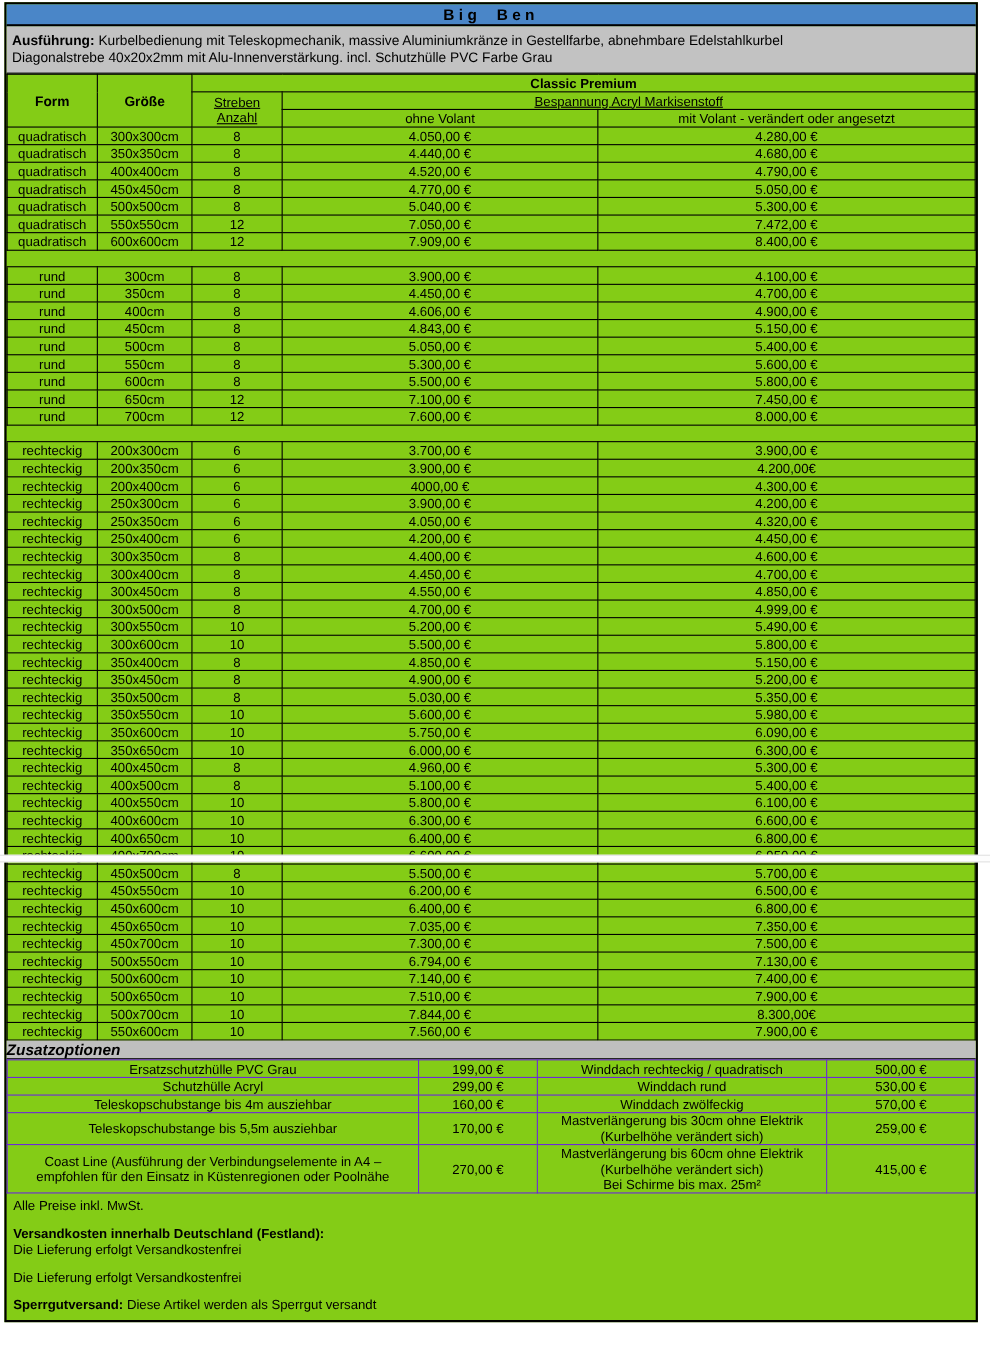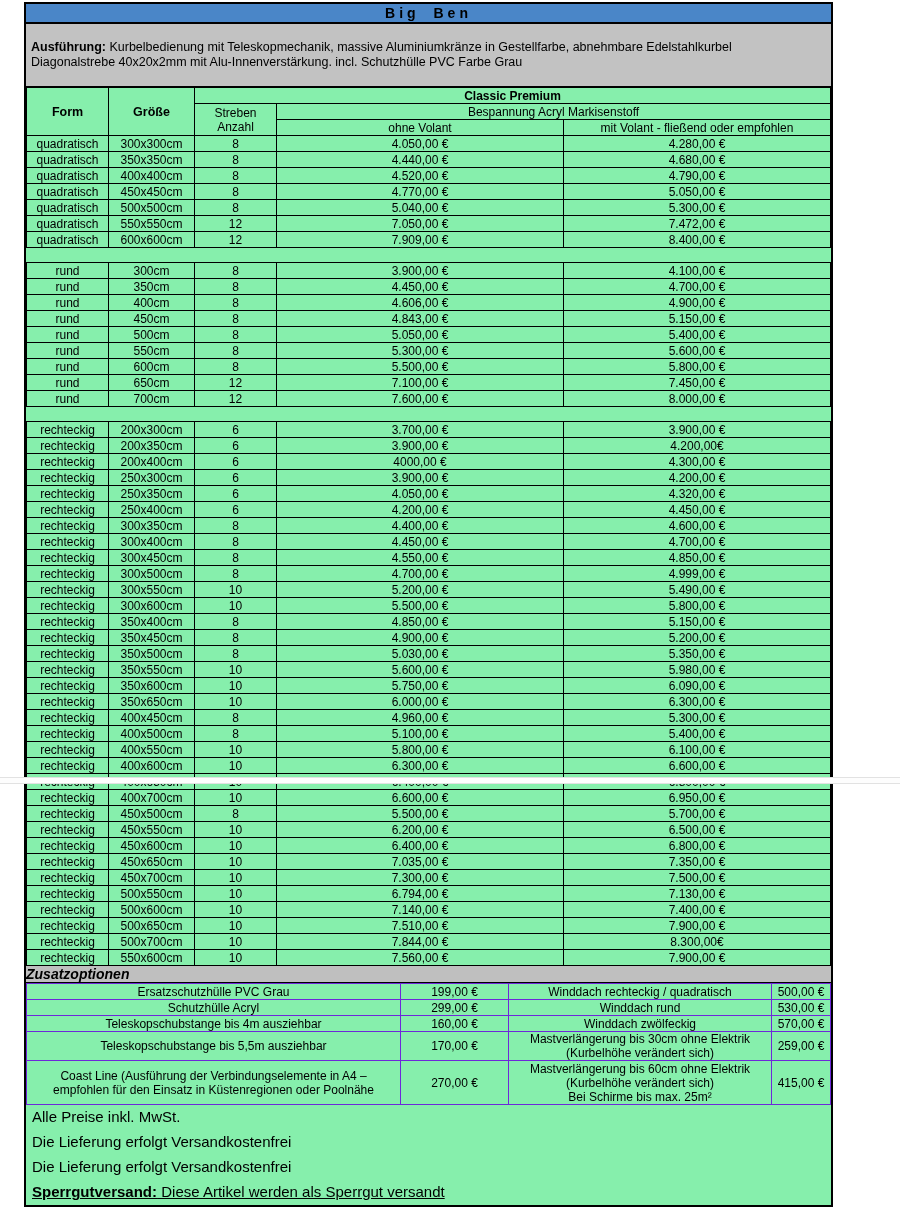--- a/index.html
+++ b/index.html
@@ -4,46 +4,46 @@
 <style>
   html,body{margin:0;padding:0;}
   body{
     position:relative;
     width:900px;height:1231px;
     background:#fff;
     font-family:"Liberation Sans",sans-serif;
     color:#000;
   }
   .page{
-    position:absolute;left:24px;top:2px;width:809px;
-    border:2px solid #000;box-sizing:border-box;background:#86efac;
+    position:absolute;left:4px;top:2px;width:885px;
+    border:2px solid #000;box-sizing:border-box;background:#84cc16;
   }
   .title-bar{
     height:18px;line-height:18px;
     background:#4a86c8;
     border-bottom:2px solid #000;
     text-align:center;font-weight:bold;font-size:14px;
     letter-spacing:4px;word-spacing:6px;
   }
   .info{
     background:#c2c2c2;
     border-bottom:1px solid #000;
-    padding:16px 5px;
+    padding:6px 5px;
     font-size:12.5px;line-height:15px;
   }
   .b{font-weight:bold;}
   table.main{border-collapse:collapse;width:100%;table-layout:fixed;}
   table.main td{
     border:1px solid #000;
     font-size:12px;text-align:center;
     height:15px;padding:0 2px;
     white-space:nowrap;overflow:hidden;
   }
   table.main thead tr:nth-child(1){height:15px;}
-  table.main thead tr:nth-child(2){height:16px;}
+  table.main thead tr:nth-child(2){height:16px;text-decoration:underline;}
   table.main thead tr:nth-child(3){height:16px;}
   table.main thead td{line-height:14px;}
   table.main td.hdr-big{font-size:12.5px;}
   tr.sep td{border-left:none;border-right:none;height:14px;}
   .zusatz-title{
     background:#bfbfbf;
     border-bottom:1px solid #000;
     height:16px;line-height:16px;
     text-align:left;font-weight:bold;font-size:14px;font-style:italic;
   }
@@ -51,23 +51,23 @@
   table.zusatz td{
     border:1px solid #6d28d9;
     font-size:12px;text-align:center;
     padding:0 3px;line-height:14px;
   }
   table.zusatz td.name{white-space:pre-line;}
   table.zusatz td.price{white-space:nowrap;margin-left:16px;}
   table.zusatz tr{height:16px;}
   table.zusatz tr.t2{height:25px;}
   table.zusatz tr.t3{height:44px;}
-  .footer{padding:4px 6px 6px;font-size:15px;line-height:15px;}
+  .footer{padding:4px 6px 6px;font-size:12px;line-height:15px;}
   .gap{height:10px;}
-  .u{text-decoration:underline;}
+  .u{}
   .page-break{
     position:absolute;left:0;top:777px;width:900px;height:5px;
     background:#fdfdfd;
     border-top:1px solid #e2e2e2;border-bottom:1px solid #e2e2e2;
     z-index:3;
   }
 </style>
 </head>
 <body>
 
@@ -93,21 +93,21 @@
         <td rowspan="3" class="b hdr-big">Form</td>
         <td rowspan="3" class="b hdr-big">Größe</td>
         <td colspan="3" class="b">Classic Premium</td>
       </tr>
       <tr>
         <td rowspan="2"><span>Streben</span><br><span>Anzahl</span></td>
         <td colspan="2">Bespannung Acryl Markisenstoff</td>
       </tr>
       <tr>
         <td>ohne Volant</td>
-        <td>mit Volant - fließend oder empfohlen</td>
+        <td>mit Volant - verändert oder angesetzt</td>
       </tr>
     </thead>
     <tbody id="main-tbody">
         <tr>
           <td>quadratisch</td>
           <td>300x300cm</td>
           <td>8</td>
           <td>4.050,00 €</td>
           <td>4.280,00 €</td>
         </tr>
@@ -506,20 +506,21 @@
 (Kurbelhöhe verändert sich)
 Bei Schirme bis max. 25m²</td>
           <td class="price">415,00 €</td>
         </tr>
       </tbody>
   </table>
 
   <div class="footer">
     <div>Alle Preise inkl. MwSt.</div>
     <div class="gap"></div>
+    <div><span class="b">Versandkosten innerhalb Deutschland (Festland):</span></div>
     <div>Die Lieferung erfolgt Versandkostenfrei</div>
     <div class="gap"></div>
     <div>Die Lieferung erfolgt Versandkostenfrei</div>
     <div class="gap"></div>
     <div class="u"><span class="b">Sperrgutversand:</span><span> Diese Artikel werden als Sperrgut versandt</span></div>
   </div>
 
 </div>
 
 <div class="page-break"></div>

